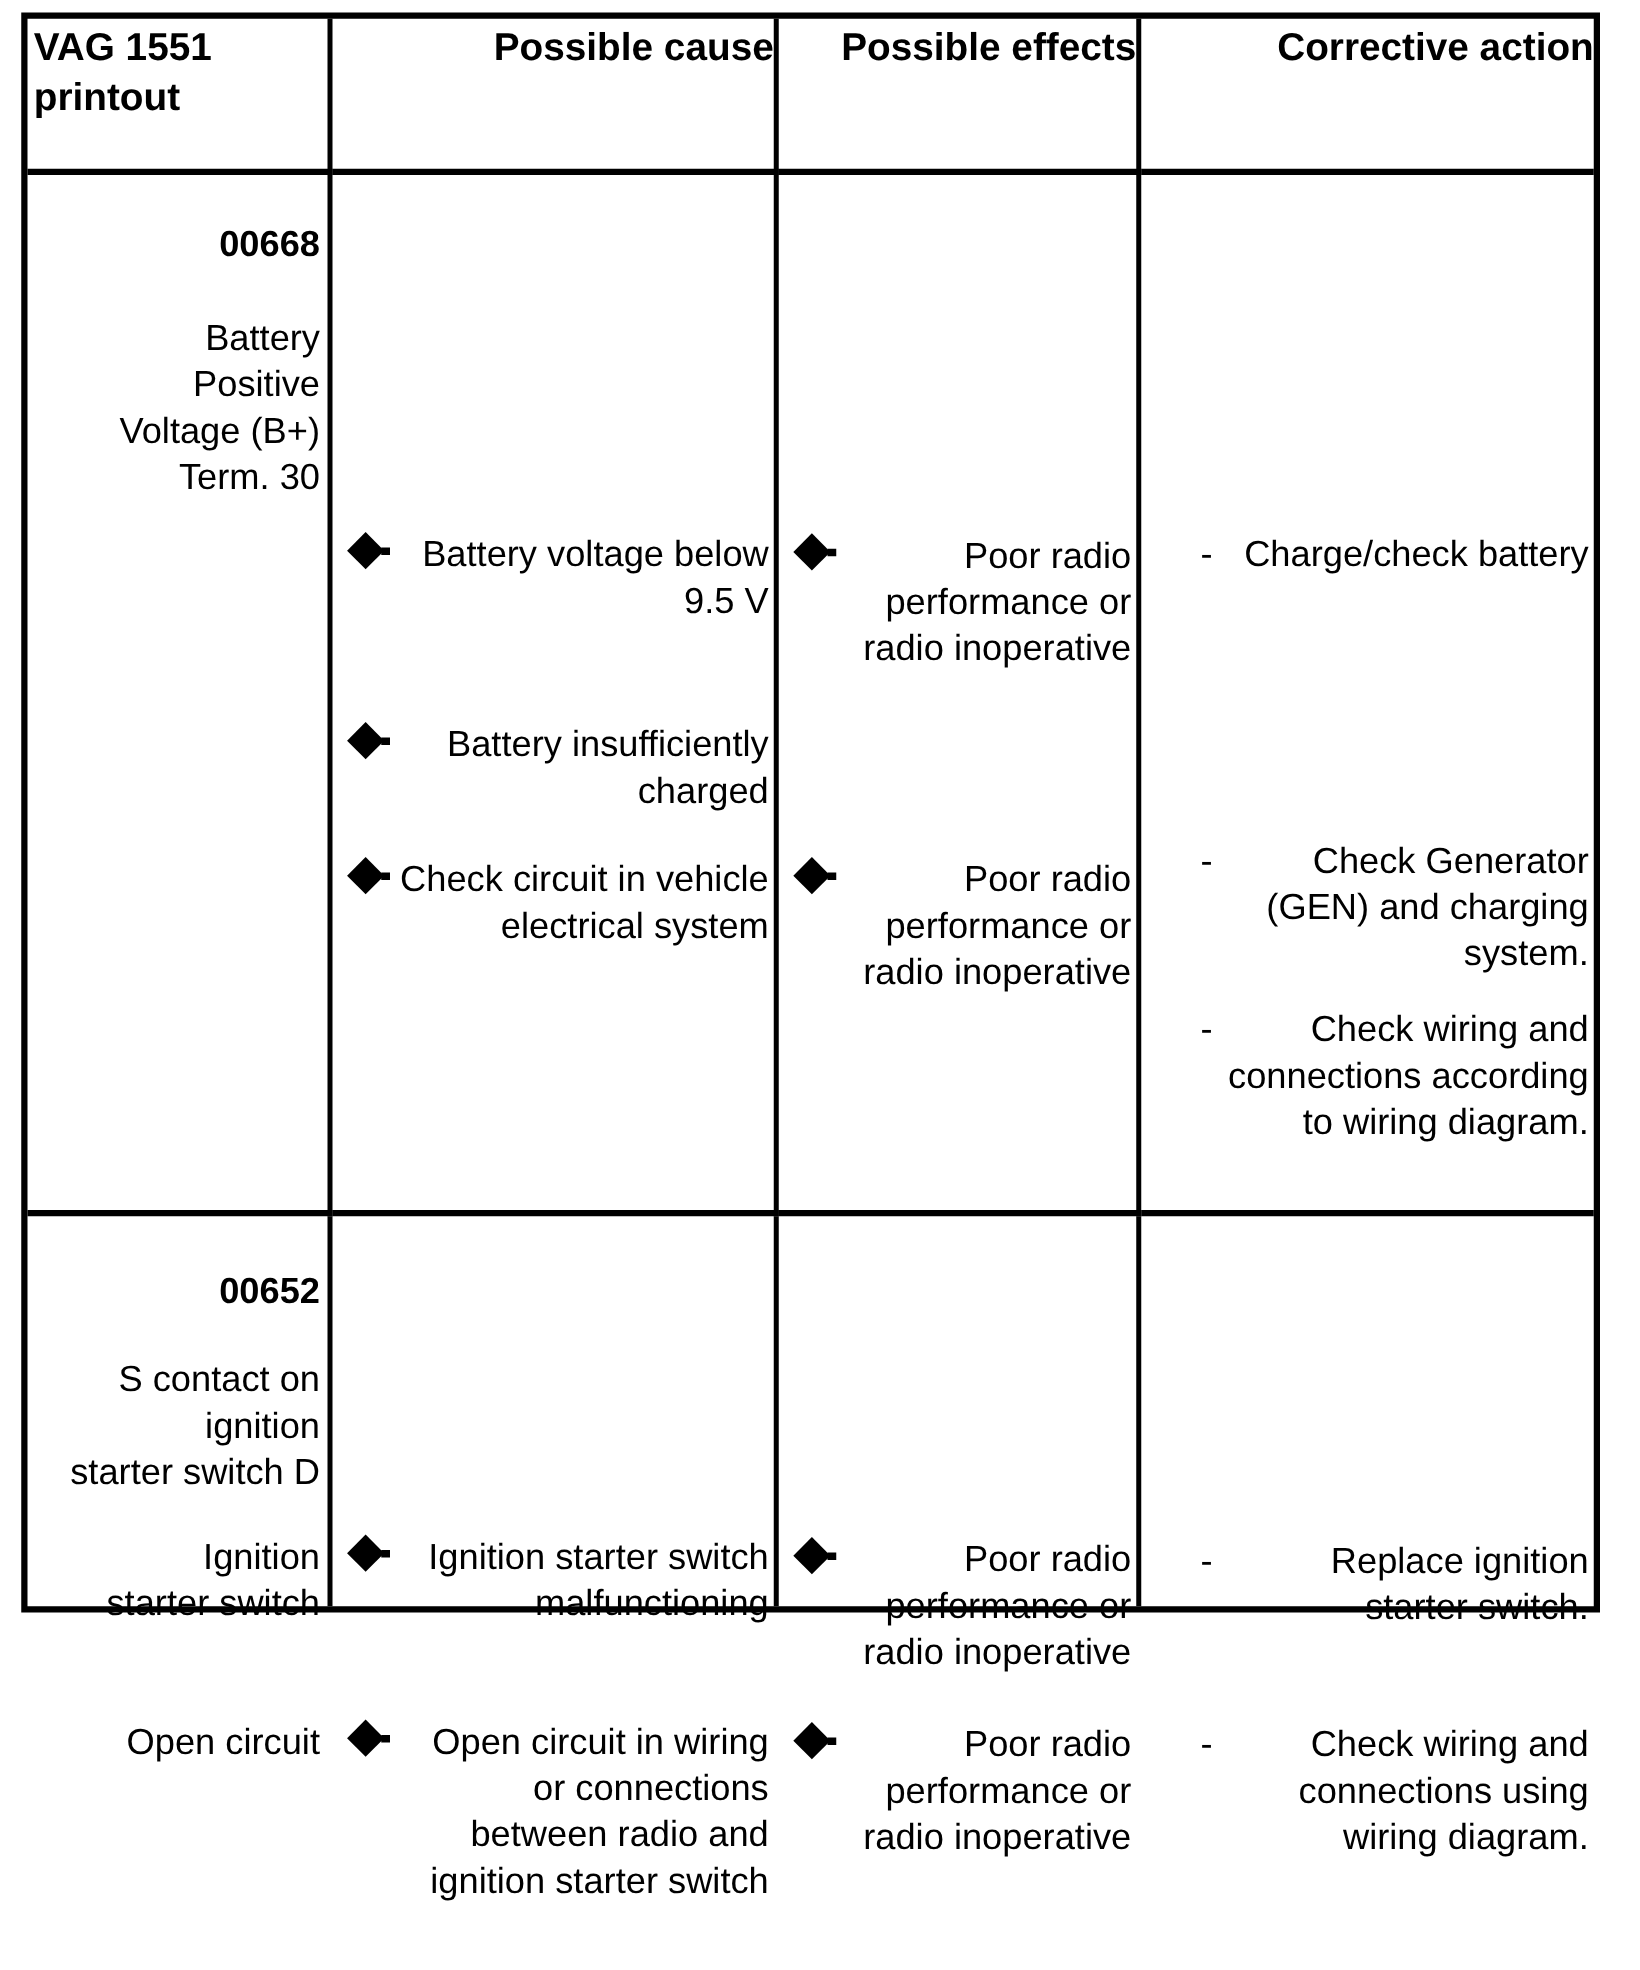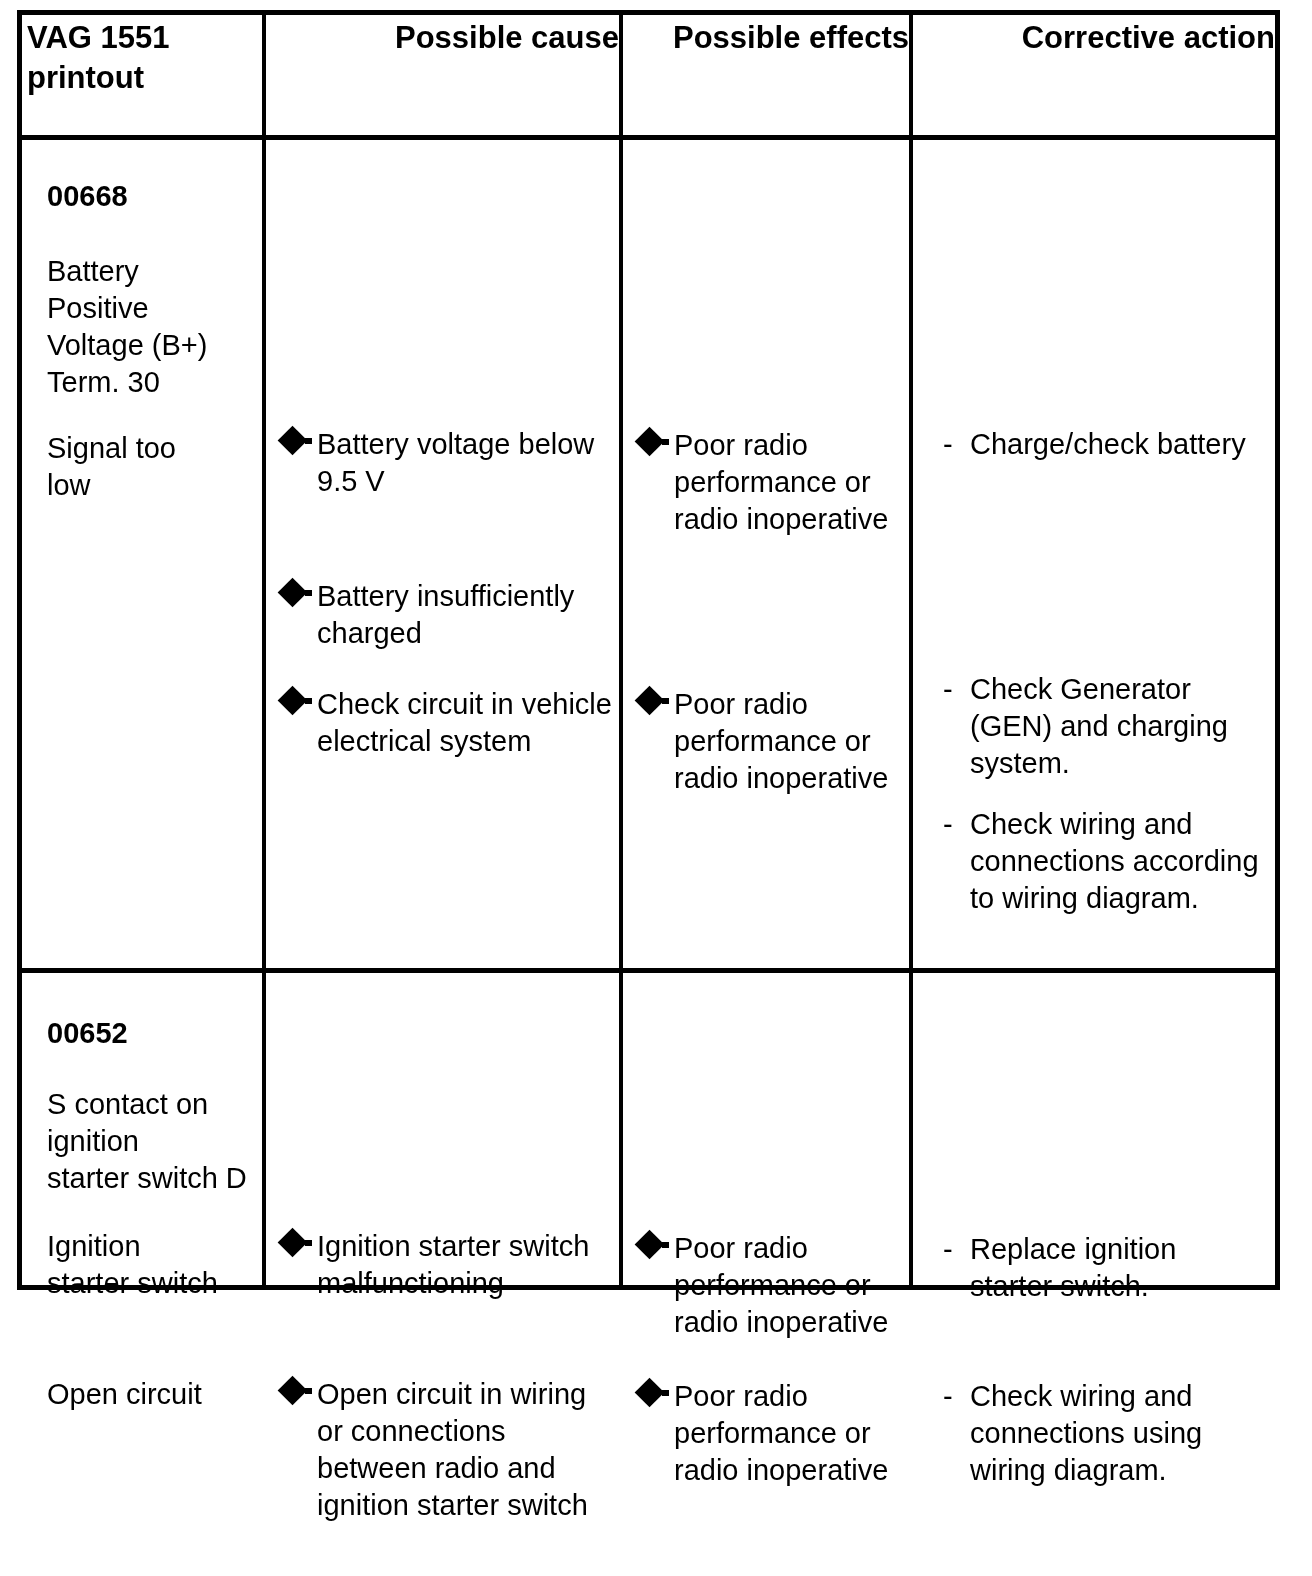--- a/index.html
+++ b/index.html
@@ -29,20 +29,21 @@
     grid-template-columns: 244px 357px 290px 1fr;
     grid-template-rows: 125px 833px 1fr;
     background: #fff;
   }
   .cell {
     position: relative;
     box-sizing: border-box;
     border-right: 4px solid #000;
     border-bottom: 5px solid #000;
     overflow: visible;
+    text-align: right;
   }
   .cell.no-r { border-right: none; }
   .cell.no-b { border-bottom: none; }
 
   
   .header-cell {
     font-weight: bold;
     font-size: 31px;
     line-height: 40px;
     padding-top: 3px;
@@ -118,22 +119,20 @@
   <div class="cell header-cell">Possible cause</div>
   <div class="cell header-cell">Possible effects</div>
   <div class="cell header-cell no-r">Corrective action</div>
 
   <div class="cell">
     <div class="block bold" style="top:38px">00668</div>
     <div class="block" style="top:113px">Battery
 Positive
 Voltage (B+)
 Term. 30</div>
-    <div class="block" style="top:290px">Signal too
-low</div>
   </div>
 
   <div class="cell">
     <div class="block bullet-item" style="top:286px">
       <span class="bullet-glyph"></span>
       <span class="item-text">Battery voltage below
 9.5 V</span>
     </div>
     <div class="block bullet-item" style="top:438px">
       <span class="bullet-glyph"></span>

